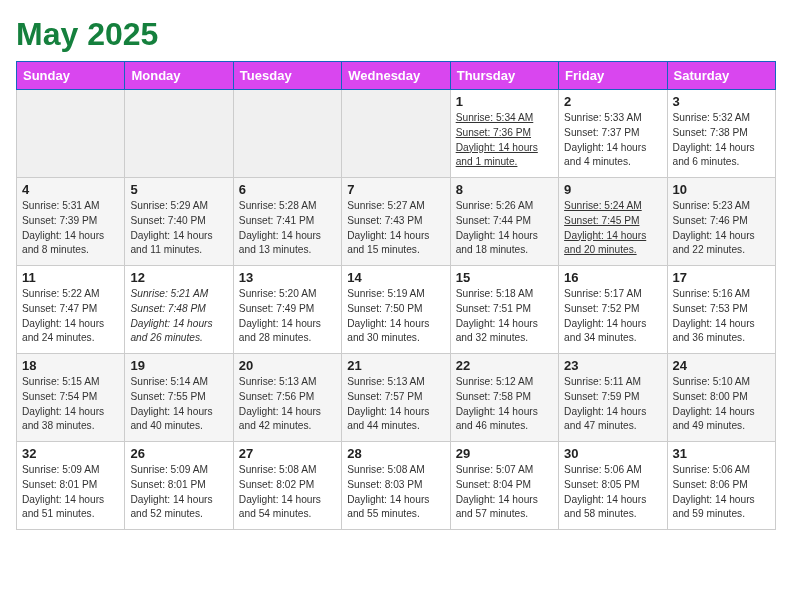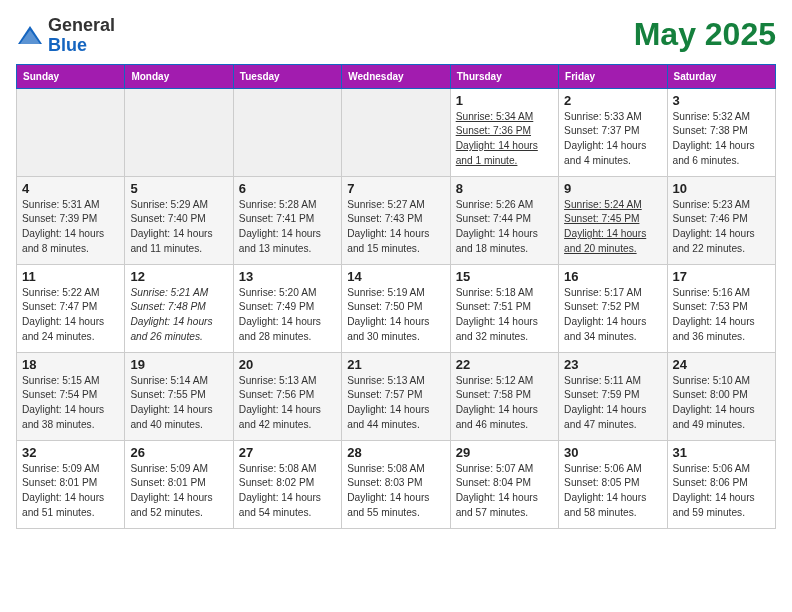--- a/index.html
+++ b/index.html
@@ -43,25 +43,25 @@
     .location {
       font-size: 15px;
       color: #444;
     }
     table {
       width: 100%;
       border-collapse: collapse;
       table-layout: fixed;
     }
     th {
-      background: #a21caf;
+      background: #d946ef;
       color: #fff;
       text-align: left;
       padding: 6px 6px;
-      font-size: 10px;
+      font-size: 13px;
       font-weight: bold;
       border: 1px solid #1565c0;
     }
     td {
       border: 1px solid #ccc;
       vertical-align: top;
       padding: 4px 5px;
       font-size: 10.5px;
       color: #222;
       height: 88px;
@@ -83,30 +83,20 @@
     .day-info {
       line-height: 1.45;
       color: #333;
       font-size: 10.2px;
     }
   </style>
 </head>
 <body>
 
 <div class="header">
-  <div class="logo">
-    <svg class="logo-icon" viewBox="0 0 28 28">
-      <polygon points="14,4 26,22 2,22" fill="#1565c0"></polygon>
-      <polygon points="14,8 24,22 4,22" fill="#fff" opacity="0.3"></polygon>
-    </svg>
-    <div class="logo-text">
-      <span class="logo-general">General</span><br>
-      <span class="logo-blue">Blue</span>
-    </div>
-  </div>
   <div class="title-block">
     <div class="month-year">May 2025</div>
   </div>
 </div>
 
 <table>
   <thead>
     <tr>
     <th>Sunday</th>
         <th>Monday</th>

